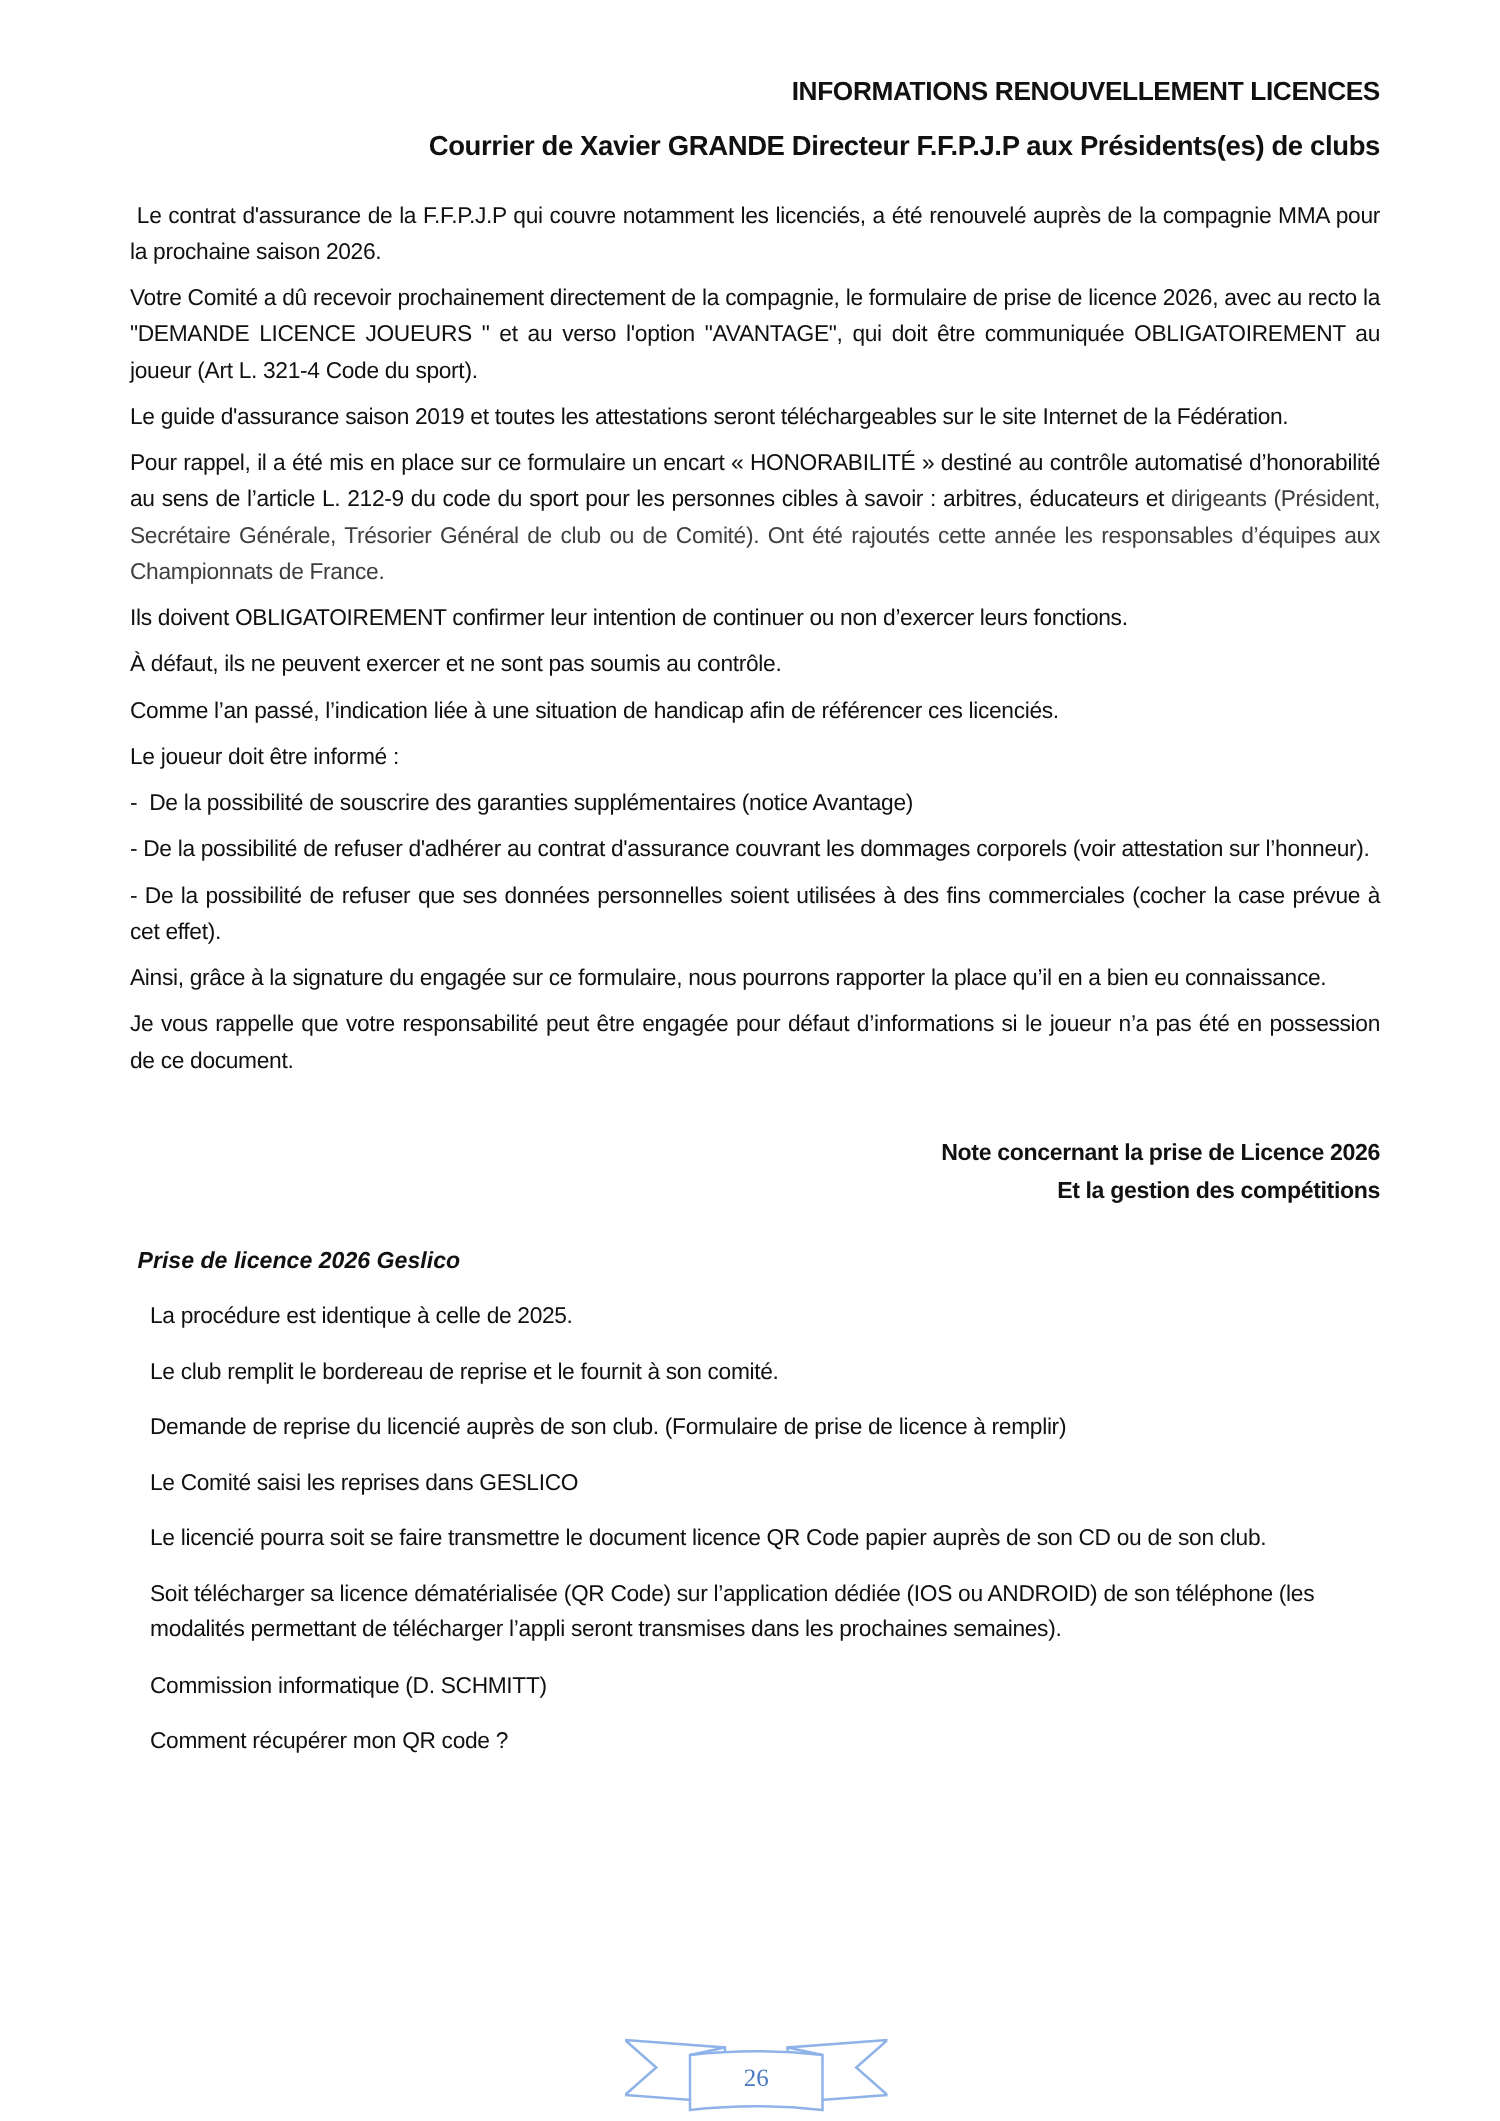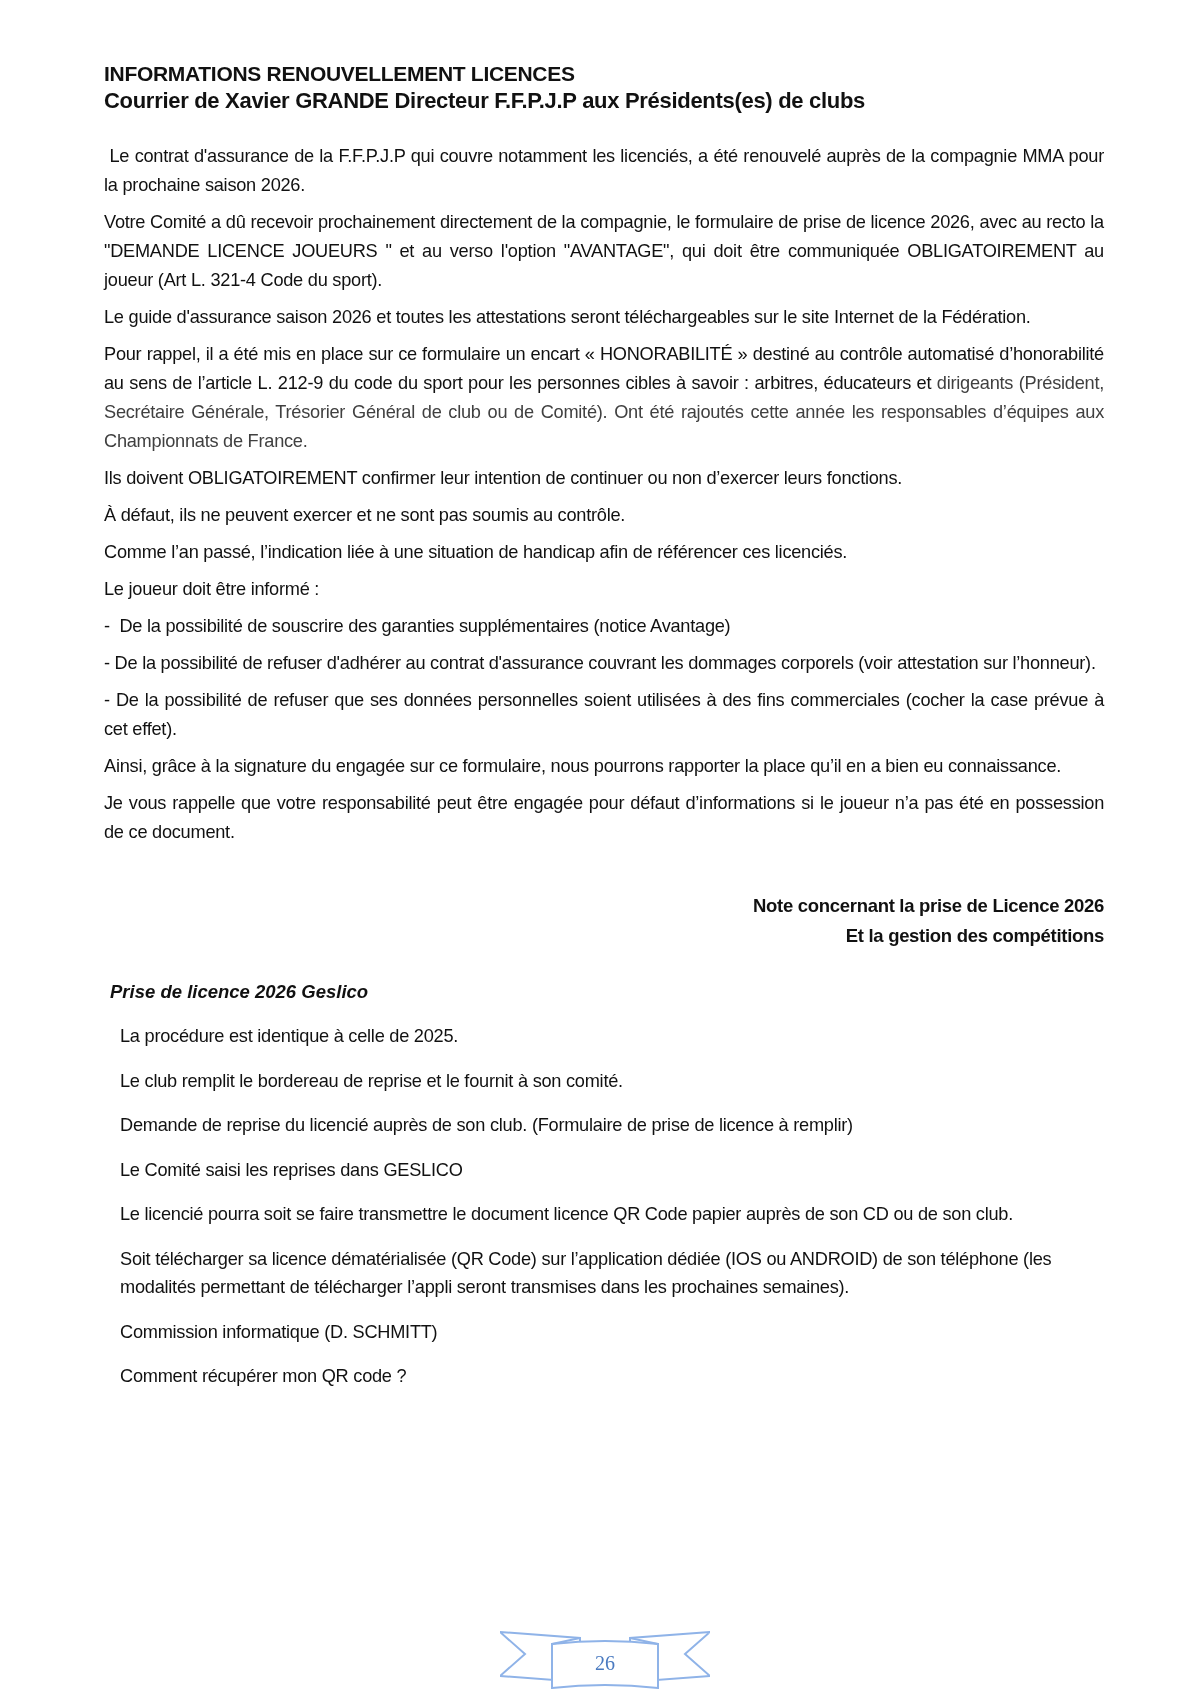--- a/index.html
+++ b/index.html
@@ -2,25 +2,25 @@
 <html><head>
   <meta charset="utf-8">
   <style>
     html, body { margin: 0; padding: 0; background: #ffffff; }
     body {
       width: 1200px; height: 1697px; position: relative; overflow: hidden;
       font-family: "Liberation Sans", sans-serif; color: #111;
     }
     .page { position: absolute; left: 104px; top: 60px; width: 1000px; }
     .title {
-      text-align: left; font-weight: bold; font-size: 21px; margin: 0;
+      text-align: right; font-weight: bold; font-size: 21px; margin: 0;
       letter-spacing: -0.3px;
     }
     .title.t1 { margin-top: 2px; }
-    .title.t2 { margin-top: 2px; font-size: 22px; }
+    .title.t2 { margin-top: 18px; font-size: 22px; }
     p.body {
       font-size: 18.2px; line-height: 29px; margin: 0; text-align: justify;
       letter-spacing: -0.25px;
     }
     .gray { color: #404040; }
     .b { font-weight: normal; }
     .sec-title {
       text-align: right; font-weight: bold; font-size: 18.5px; line-height: 30px;
       margin: 0; letter-spacing: -0.3px;
     }
@@ -38,21 +38,21 @@
 
 <div class="page">
   <h1 class="title t1">INFORMATIONS RENOUVELLEMENT LICENCES</h1>
   <h2 class="title t2">Courrier de Xavier GRANDE Directeur F.F.P.J.P aux Présidents(es) de clubs</h2>
 
   <div style="height:28px"></div>
   <p class="body" style="white-space:pre-wrap"> Le contrat d'assurance de la F.F.P.J.P qui couvre notamment les licenciés, a été renouvelé auprès de la compagnie MMA pour la prochaine saison 2026.</p>
   <div style="height:8px"></div>
   <p class="body">Votre Comité a dû recevoir prochainement directement de la compagnie, le formulaire de prise de licence 2026, avec au recto la "DEMANDE LICENCE JOUEURS " et au verso l'option "AVANTAGE", qui doit être communiquée OBLIGATOIREMENT au joueur (Art L. 321-4 Code du sport).</p>
   <div style="height:8px"></div>
-  <p class="body">Le guide d'assurance saison 2026 et toutes les attestations seront téléchargeables sur le site Internet de la Fédération.</p>
+  <p class="body">Le guide d'assurance saison 2019 et toutes les attestations seront téléchargeables sur le site Internet de la Fédération.</p>
   <div style="height:8px"></div>
   <p class="body"><span>Pour rappel, il a été mis en place sur ce formulaire un encart « HONORABILITÉ » destiné au contrôle automatisé d’honorabilité au sens de l’article L. 212-9 du code du sport pour les personnes cibles à savoir : arbitres, éducateurs et </span><span class="gray">dirigeants (Président, Secrétaire Générale, Trésorier Général de club ou de Comité). Ont été rajoutés cette année les responsables d’équipes aux Championnats de France.</span></p>
   <div style="height:8px"></div>
   <p class="body b">Ils doivent OBLIGATOIREMENT confirmer leur intention de continuer ou non d’exercer leurs fonctions.</p>
   <div style="height:8px"></div>
   <p class="body b">À défaut, ils ne peuvent exercer et ne sont pas soumis au contrôle.</p>
   <div style="height:8px"></div>
   <p class="body">Comme l’an passé, l’indication liée à une situation de handicap afin de référencer ces licenciés.</p>
   <div style="height:8px"></div>
   <p class="body">Le joueur doit être informé :</p>

